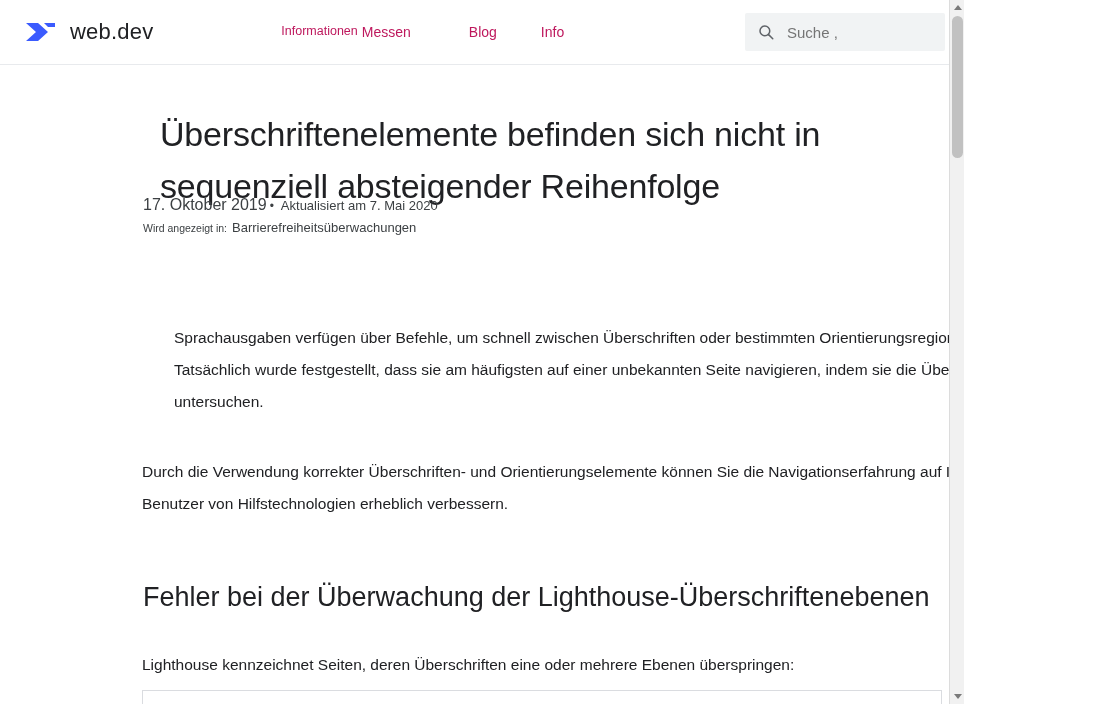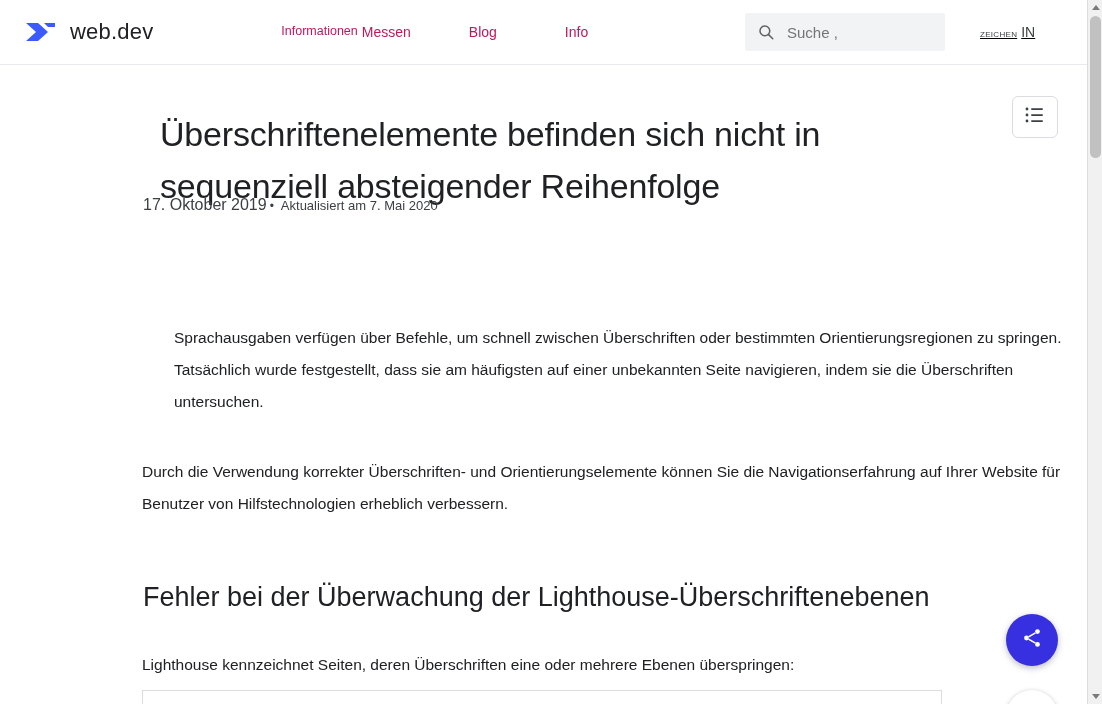--- a/index.html
+++ b/index.html
@@ -5,21 +5,21 @@
   * { box-sizing: border-box; }
   html, body {
     margin: 0; padding: 0;
     width: 1102px; height: 704px;
     background: #ffffff;
     font-family: "Liberation Sans", sans-serif;
     overflow: hidden;
   }
   #page {
     position: relative;
-    width: 1102px;
+    width: 964px;
     height: 704px;
     background: #ffffff;
     overflow: hidden;
   }
 
   
   .header {
     position: absolute;
     top: 0; left: 0;
     width: 1087px;
@@ -50,21 +50,21 @@
   }
   .nav-item {
     font-size: 14px;
     color: #be185d;
     cursor: pointer;
     white-space: nowrap;
   }
   .nav-item.n0 { font-size: 12.5px; position: relative; top: -2px; }
   .nav-item.n1 { margin-left: 4px; font-size: 14px; }
   .nav-item.n2 { margin-left: 58px; }
-  .nav-item.n3 { margin-left: 68px; }
+  .nav-item.n3 { margin-left: 44px; }
 
   .search-box {
     position: absolute;
     left: 745px;
     top: 13px;
     width: 200px;
     height: 38px;
     background: #f1f3f4;
     border-radius: 2px;
     display: flex;
@@ -308,20 +308,24 @@
   <div class="content">
 
     <h1 class="title">Überschriftenelemente befinden sich nicht in sequenziell absteigender Reihenfolge</h1>
 
     <div class="meta">
       <span class="date">17. Oktober 2019</span>
       <span class="sep">•</span>
       <span class="updated">Aktualisiert am 7. Mai 2020</span>
     </div>
 
+    <div class="appears">
+      <span class="lbl">Wird angezeigt in:</span>
+      <span class="val">Barrierefreiheitsüberwachungen</span>
+    </div>
 
     <p class="para p1">Sprachausgaben verfügen über Befehle, um schnell zwischen Überschriften oder bestimmten Orientierungsregionen zu springen. Tatsächlich wurde festgestellt, dass sie am häufigsten auf einer unbekannten Seite navigieren, indem sie die Überschriften untersuchen.</p>
     <p class="para p2">Durch die Verwendung korrekter Überschriften- und Orientierungselemente können Sie die Navigationserfahrung auf Ihrer Website für Benutzer von Hilfstechnologien erheblich verbessern.</p>
 
     <h2 class="h2">Fehler bei der Überwachung der Lighthouse-Überschriftenebenen</h2>
 
     <p class="para p3">Lighthouse kennzeichnet Seiten, deren Überschriften eine oder mehrere Ebenen überspringen:</p>
 
     <div class="figure-top"></div>
 

